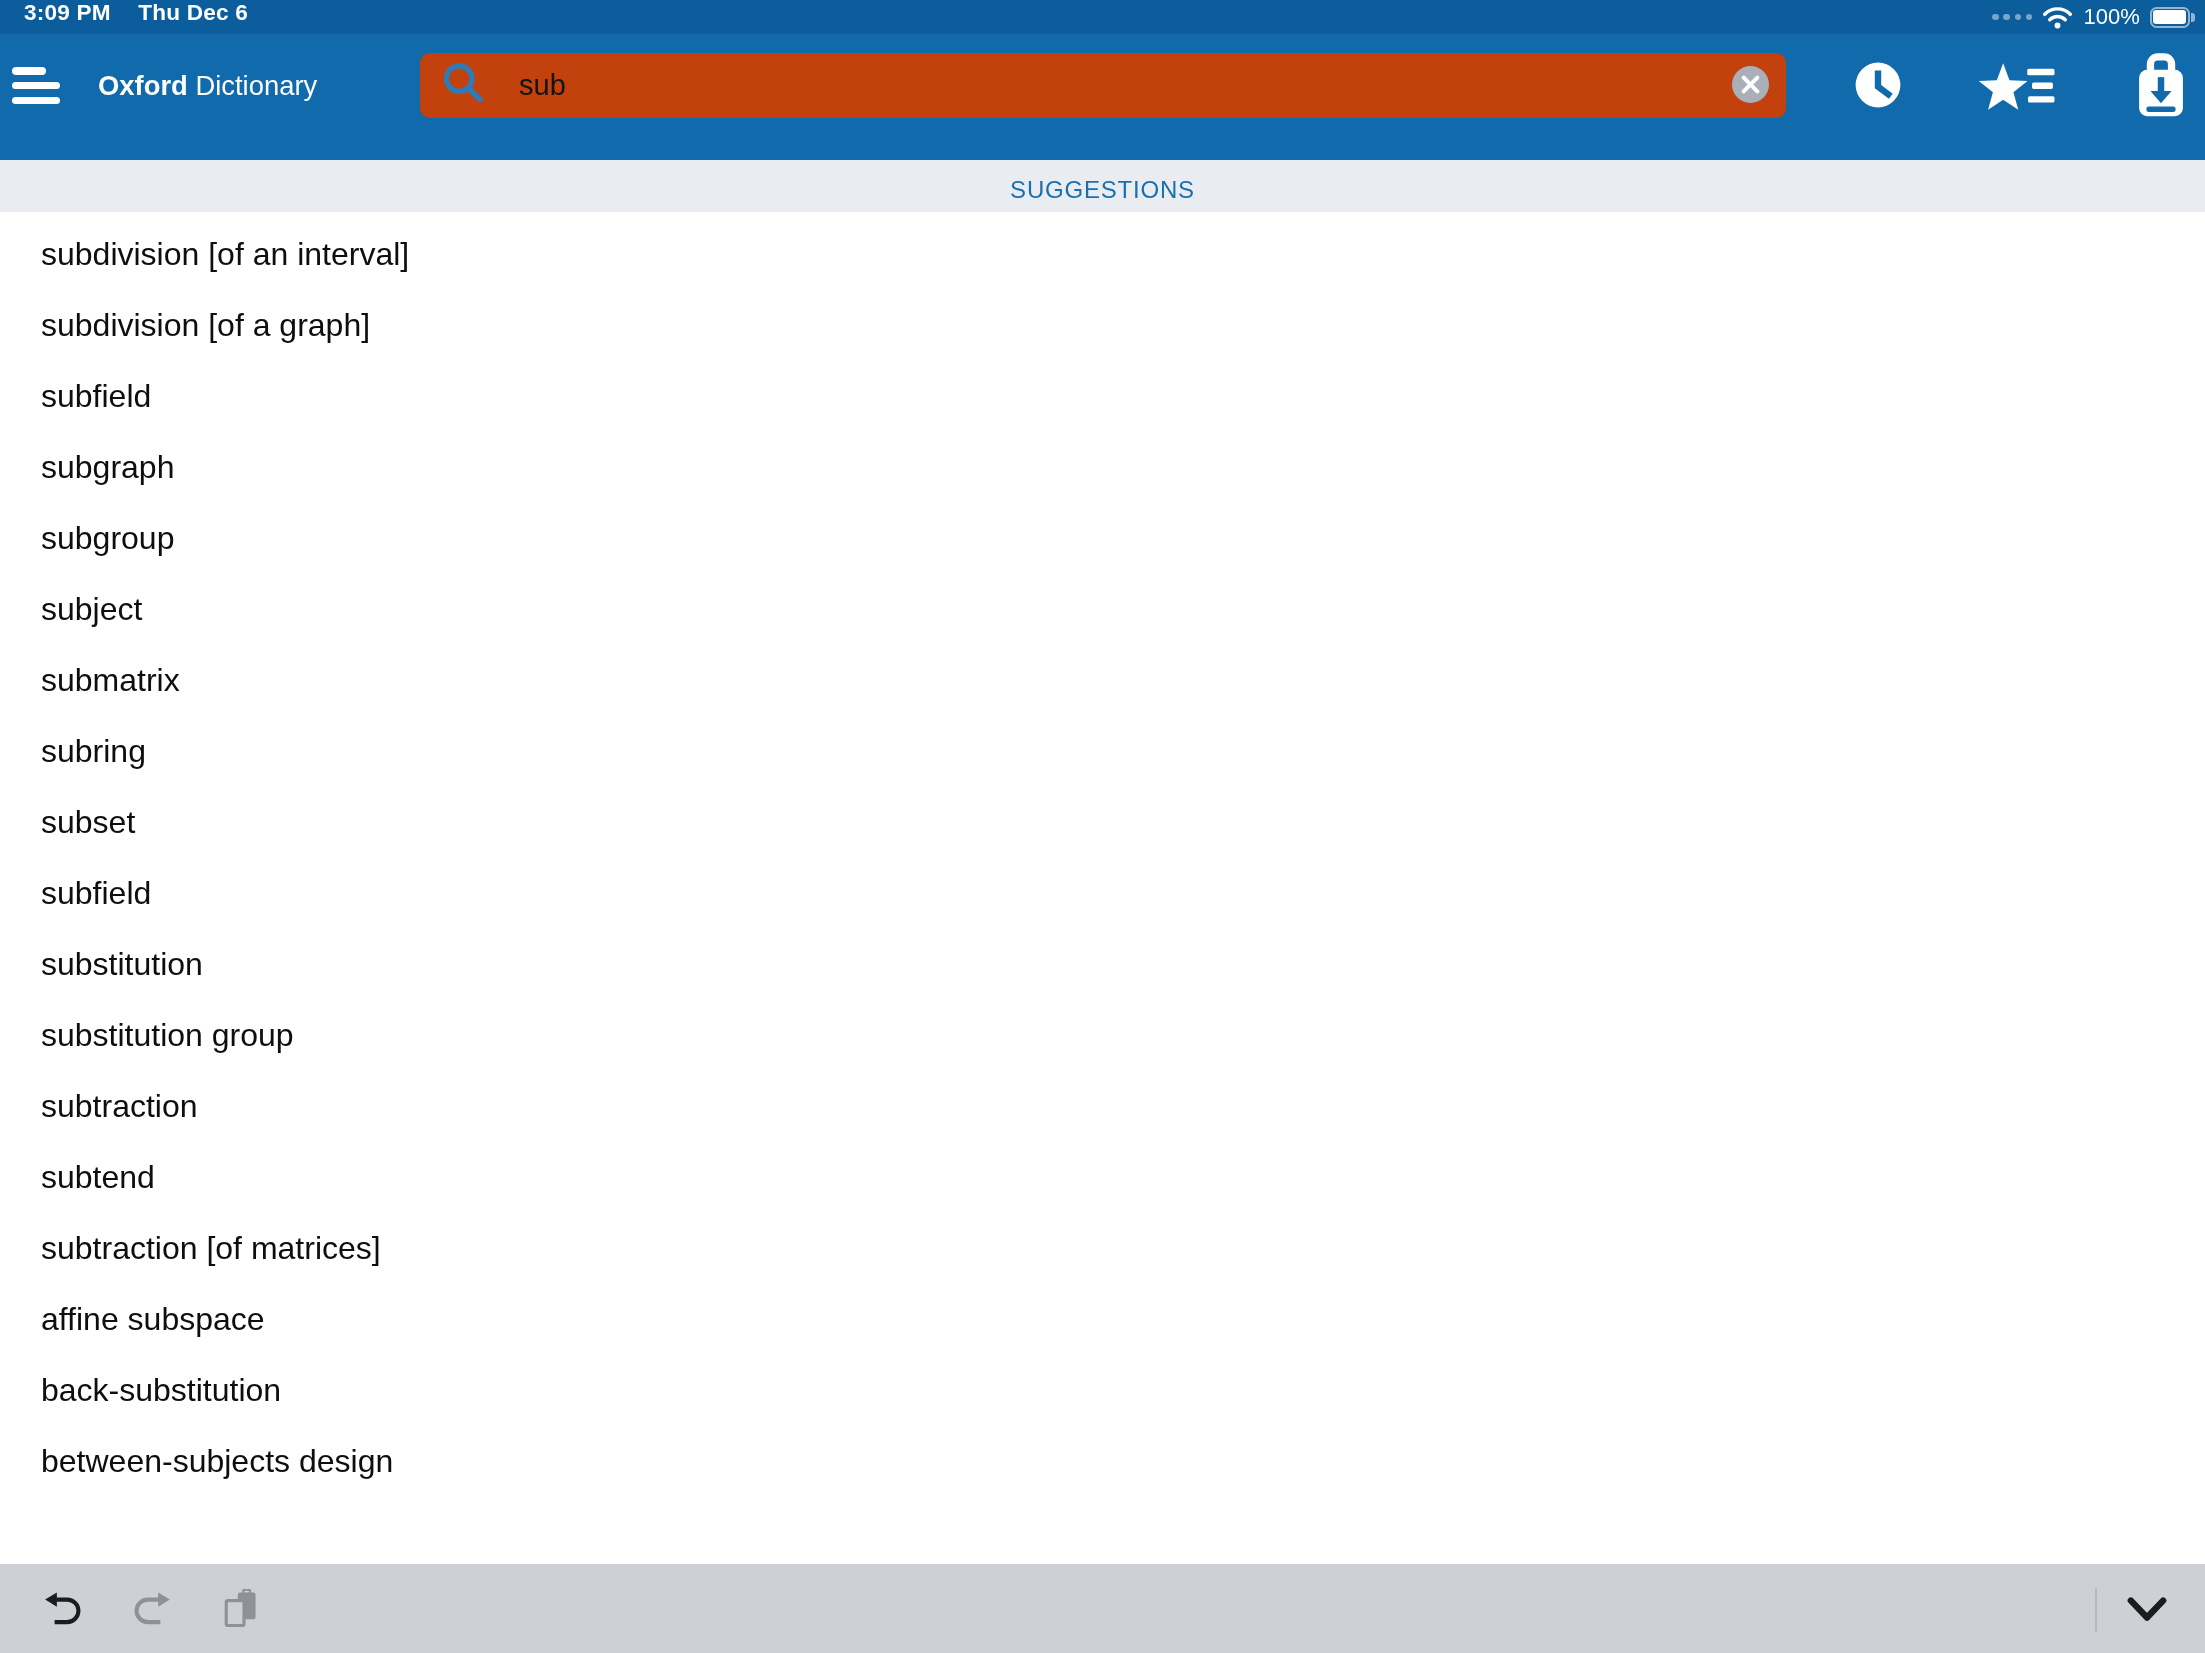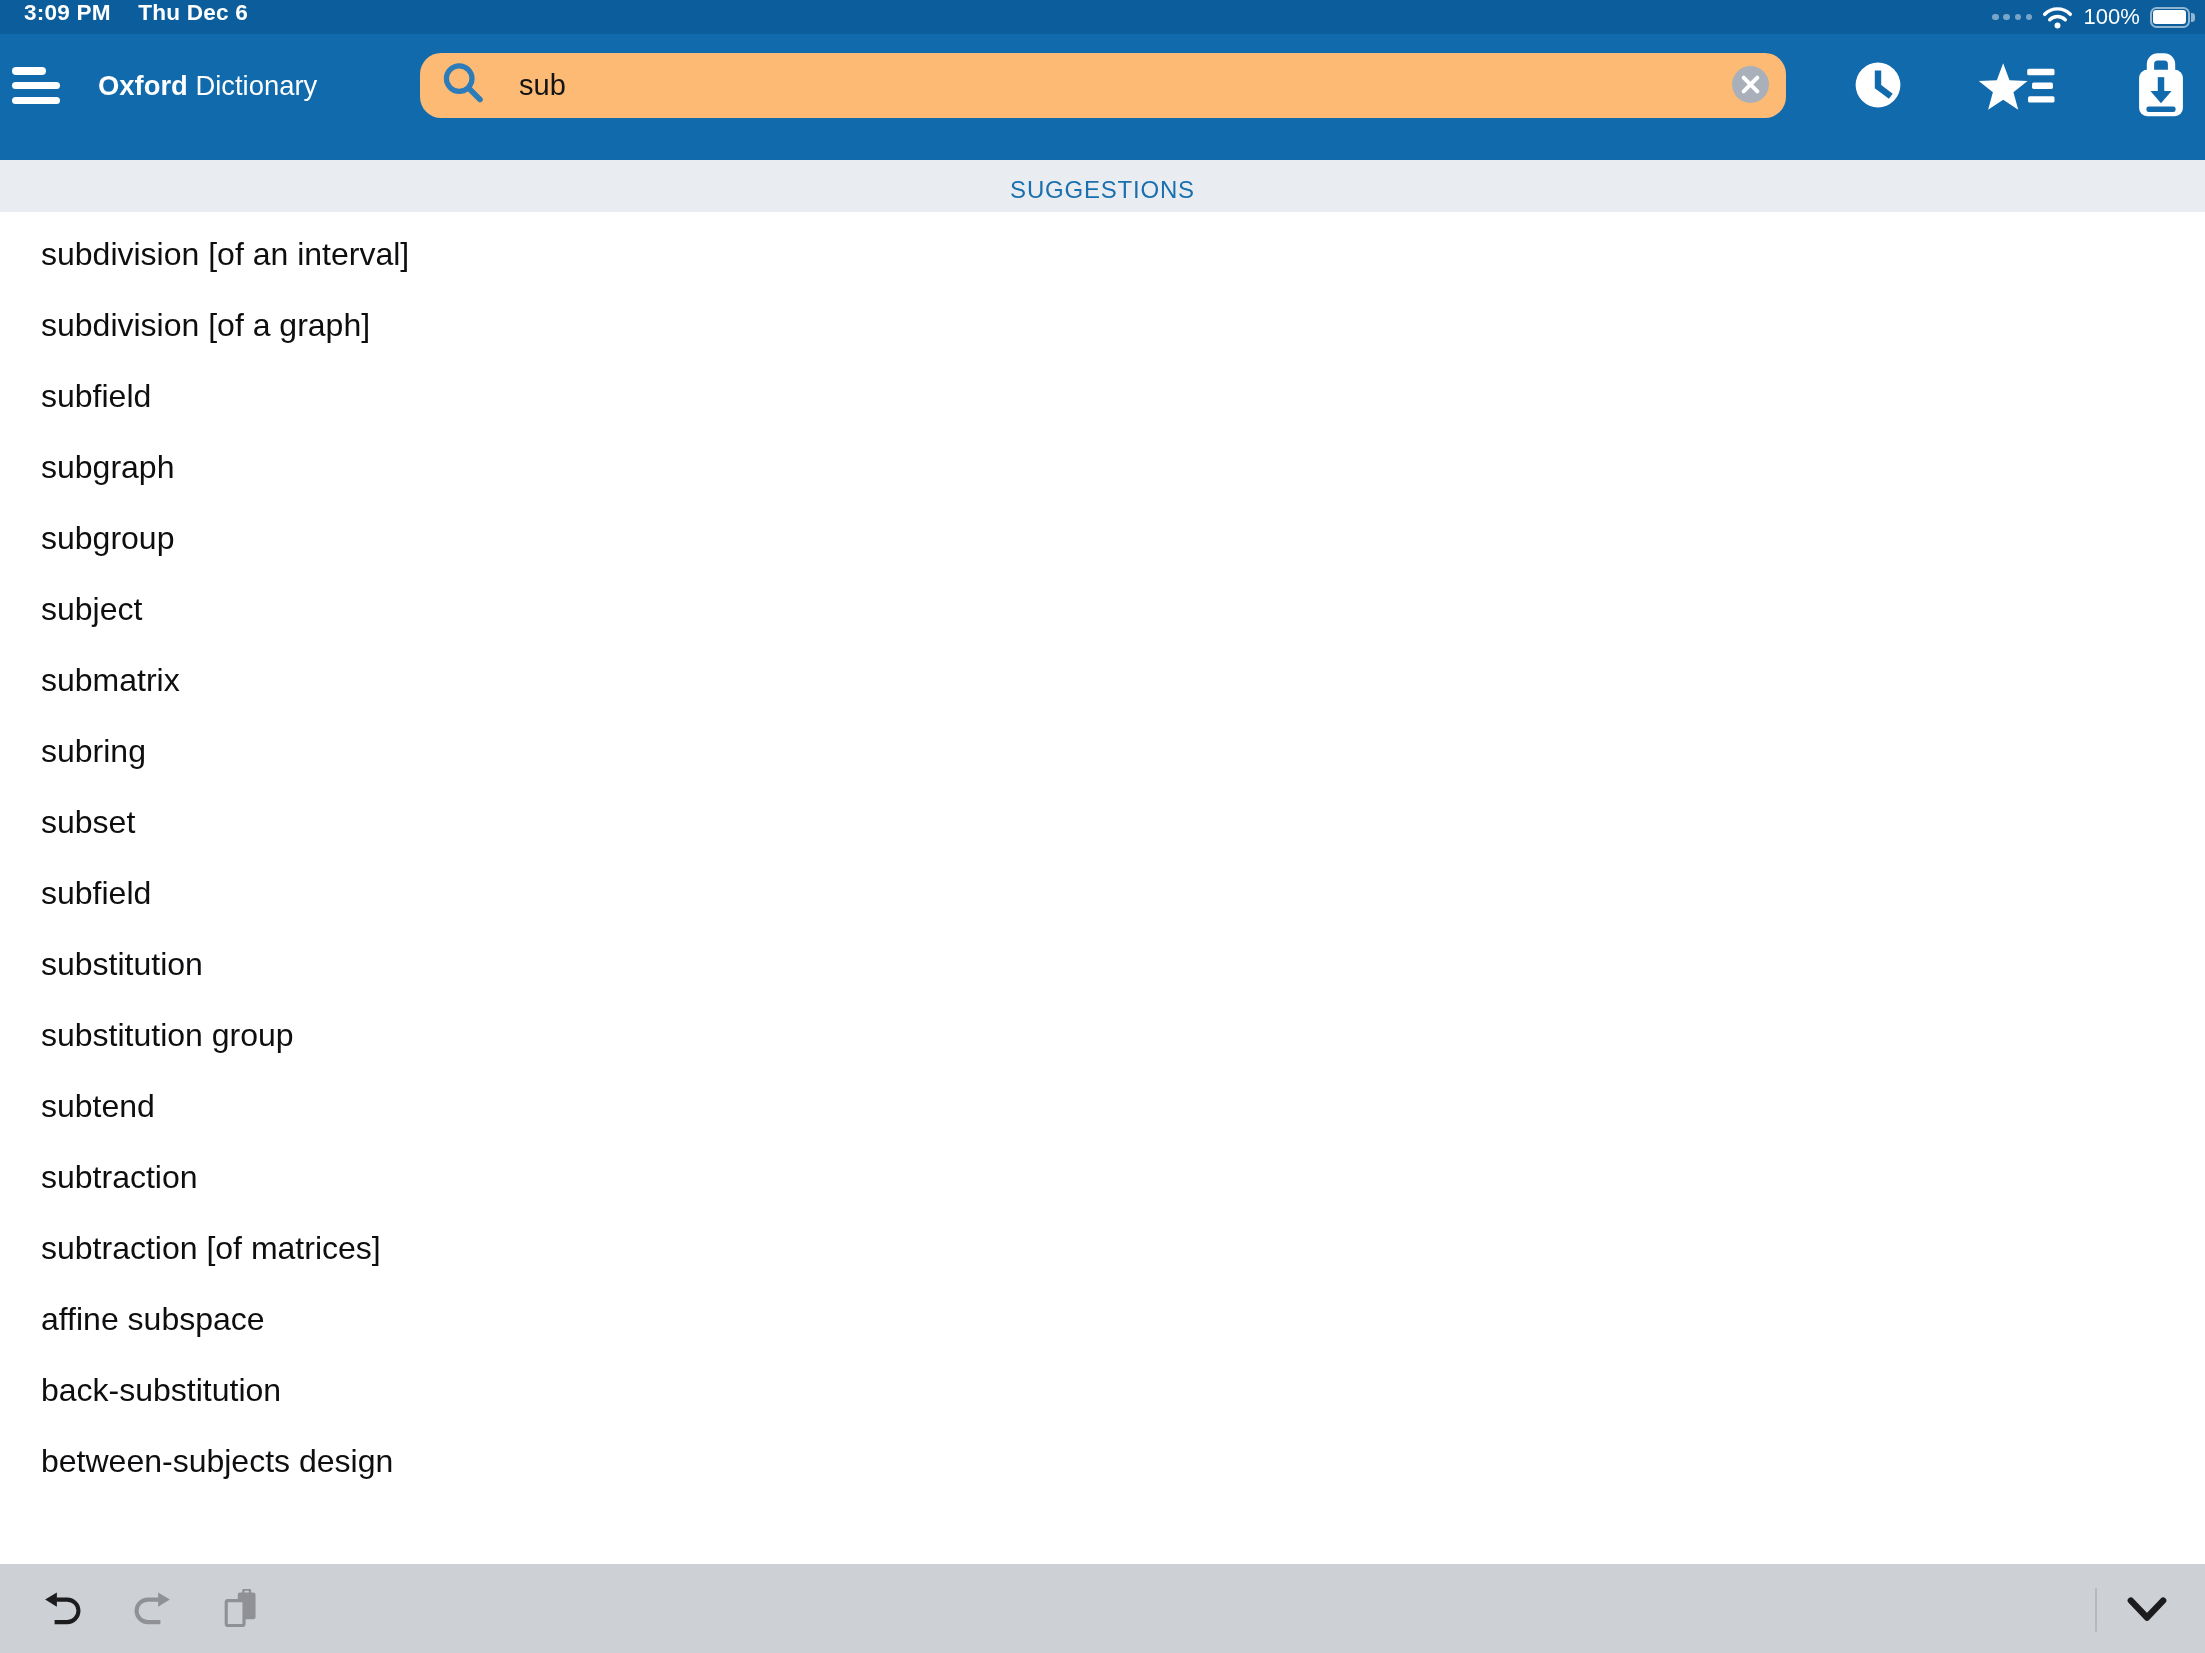--- a/index.html
+++ b/index.html
@@ -24,22 +24,22 @@
   
   .app-header{position:absolute;left:0;top:34px;width:2205px;height:138px;background:#116aac;}
   .menu-button{position:absolute;left:12px;top:31px;width:65px;height:57px;cursor:pointer;}
   .menu-button .bar{position:absolute;left:0;height:7.3px;border-radius:4px;background:#fff;}
   .menu-button .b1{top:2.4px;width:34px;}
   .menu-button .b2{top:17px;width:48px;}
   .menu-button .b3{top:31.5px;width:48px;}
   .app-title{position:absolute;left:98px;top:36px;height:32px;line-height:32px;
              color:#fff;font-size:27.4px;white-space:nowrap;}
   .app-title .bold{font-weight:700;}
-  .search-field{position:absolute;left:420px;top:18.6px;width:1366px;height:65px;background:#fdba74;
-                border-radius:21px;display:flex;align-items:center;}
+  .search-field{position:absolute;left:420px;top:18.6px;width:1366px;height:65px;background:#c2410c;
+                border-radius:10px;display:flex;align-items:center;}
   .search-icon{position:absolute;left:20px;top:8px;width:48px;height:48px;}
   .search-input{position:absolute;left:99px;top:0;width:1170px;height:65px;border:none;outline:none;
                 font-family:"Liberation Sans","DejaVu Sans",sans-serif;font-size:29px;color:#141414;
                 background:transparent;padding:0;}
   .clear-button{position:absolute;left:1312px;top:13px;width:37px;height:37px;cursor:pointer;}
   .header-icon-button{position:absolute;cursor:pointer;}
   
   .suggestions-bar{position:absolute;left:0;top:160px;width:2205px;height:60px;background:#e9edf2;
                    display:flex;align-items:center;justify-content:center;}
   .suggestions-title{color:#1a70ae;font-size:24px;letter-spacing:0.8px;}
@@ -151,22 +151,22 @@
     <div class="list-item">subfield</div>
     <div class="list-item">subgraph</div>
     <div class="list-item">subgroup</div>
     <div class="list-item">subject</div>
     <div class="list-item">submatrix</div>
     <div class="list-item">subring</div>
     <div class="list-item">subset</div>
     <div class="list-item">subfield</div>
     <div class="list-item">substitution</div>
     <div class="list-item">substitution group</div>
+    <div class="list-item">subtraction</div>
     <div class="list-item">subtend</div>
-    <div class="list-item">subtraction</div>
     <div class="list-item">subtraction [of matrices]</div>
     <div class="list-item">affine subspace</div>
     <div class="list-item">back-substitution</div>
     <div class="list-item">between-subjects design</div>
   </div>
 
 <div class="bottom-toolbar">
 
   <div class="tb-button" style="left:42px;top:23.4px;width:45px;height:45px;">
     <svg width="45" height="45" viewBox="0 0 100 100">

